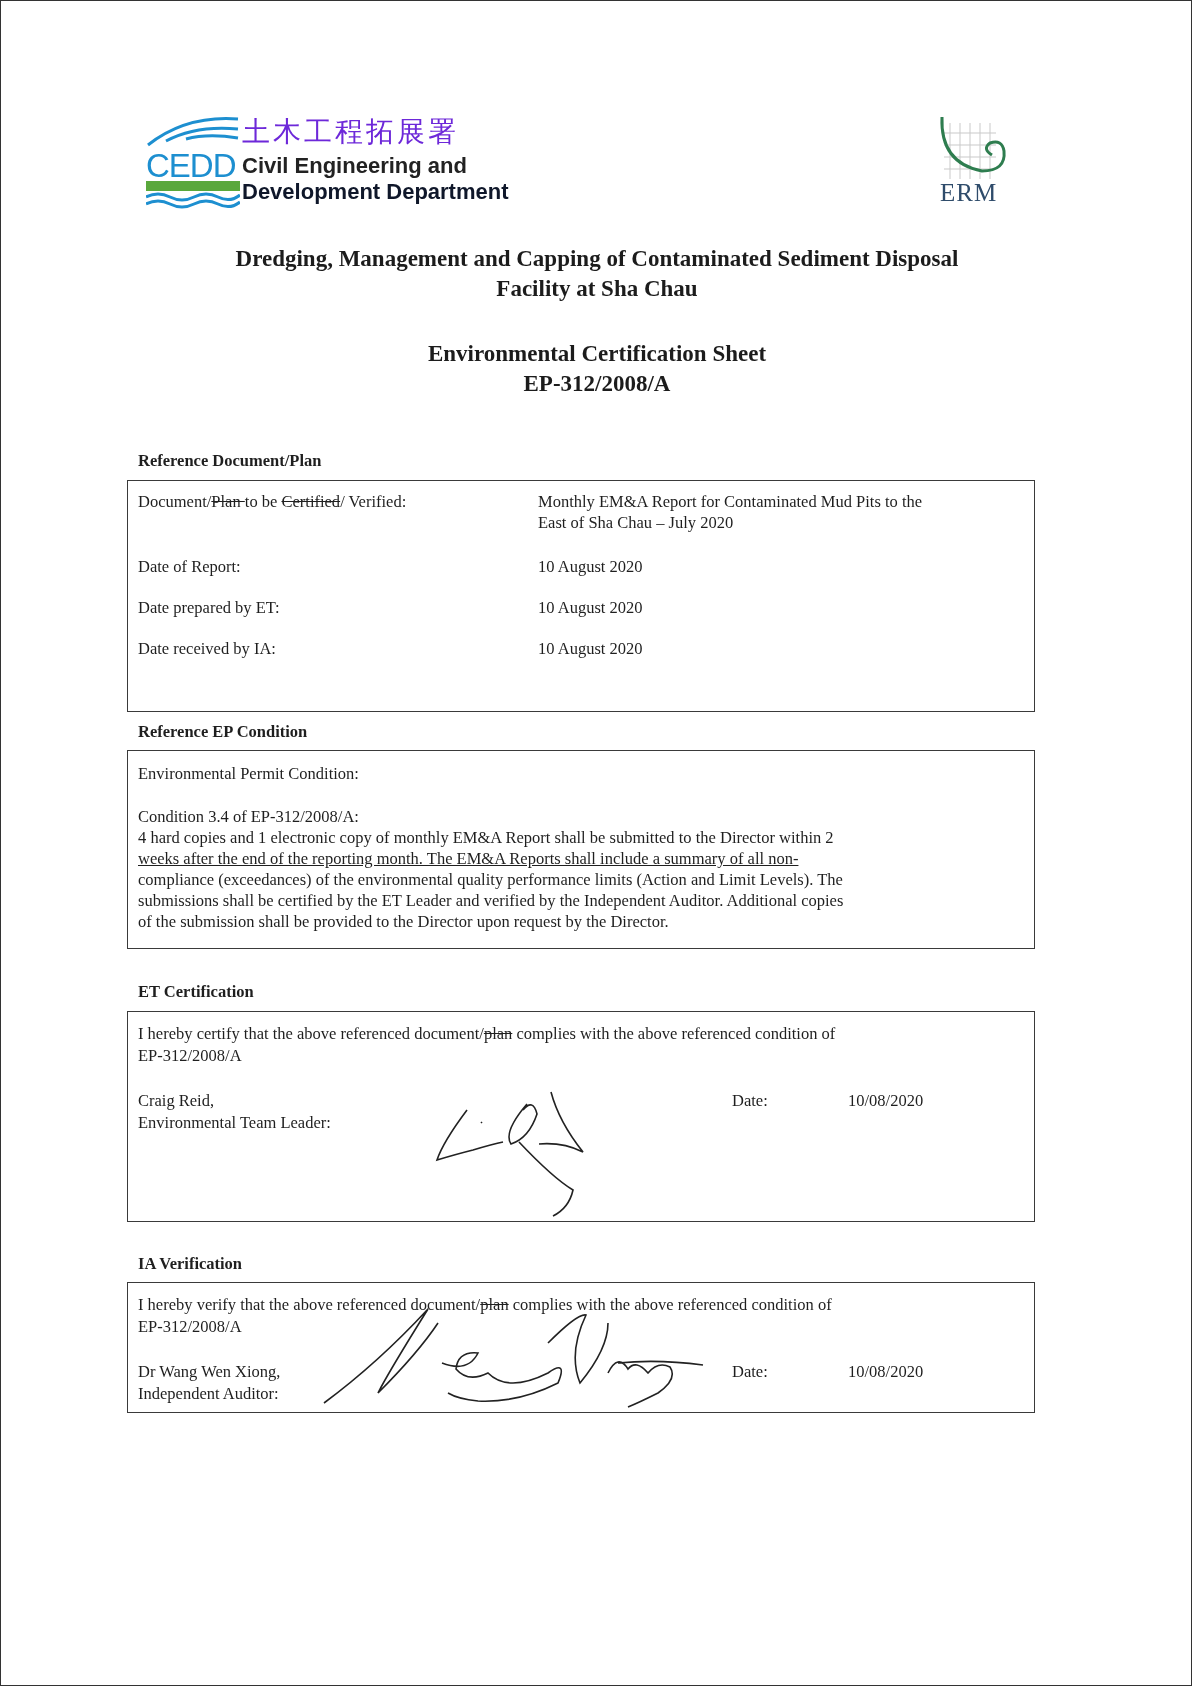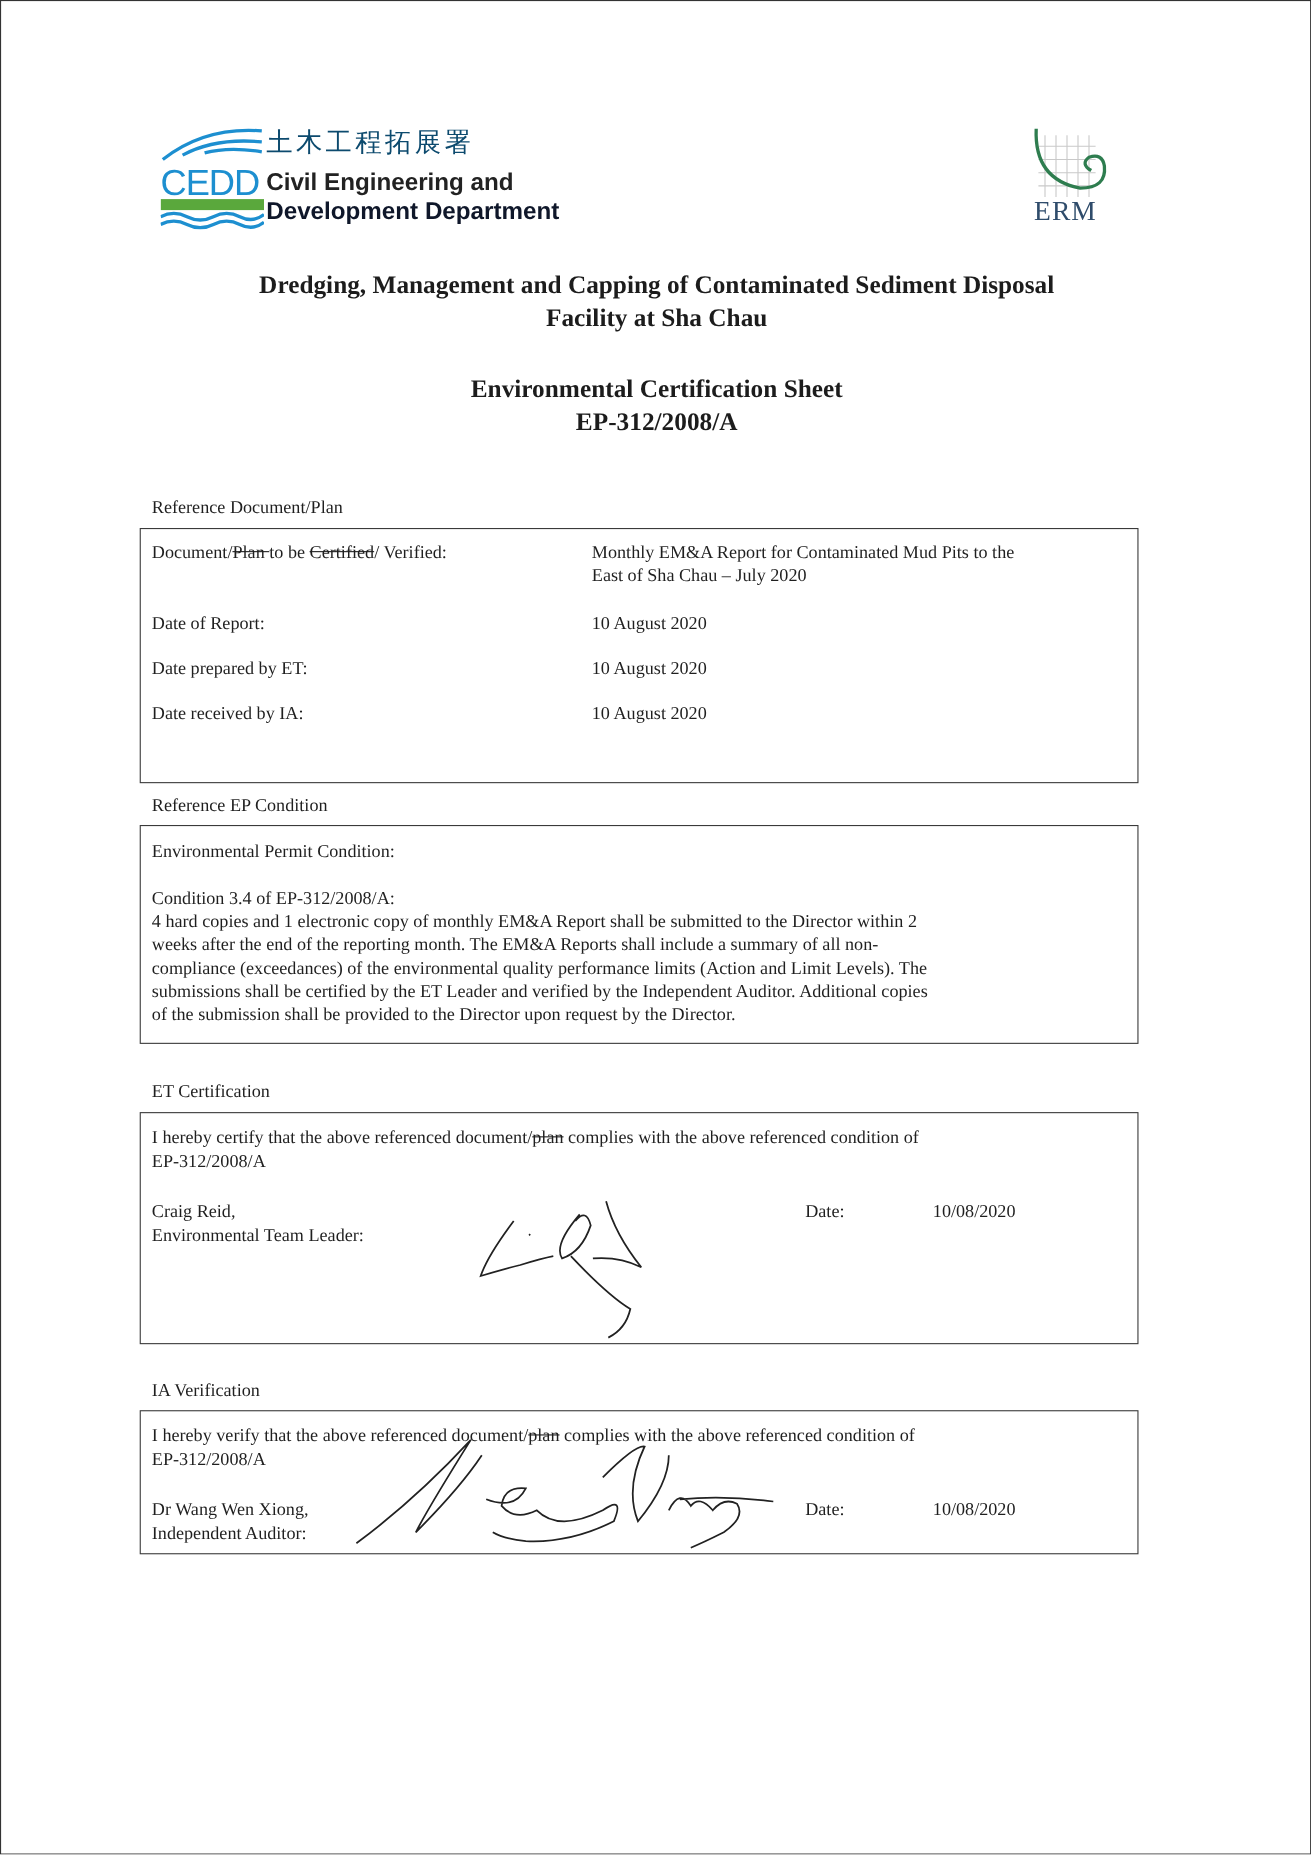--- a/index.html
+++ b/index.html
@@ -1,28 +1,28 @@
 <!DOCTYPE html>
 <html><head>
 <meta charset="utf-8">
 <style>
   html,body{margin:0;padding:0;background:#fff;}
   body{width:1192px;height:1686px;position:relative;font-family:"Liberation Serif","DejaVu Serif",serif;color:#1f1f1f;overflow:hidden;}
   .page{position:absolute;left:0;top:0;width:1190px;height:1684px;border:1px solid #333;}
   .logo-cedd{position:absolute;left:145px;top:110px;width:400px;height:100px;}
   .cedd-text{position:absolute;left:0;top:36px;font-family:"Liberation Sans","DejaVu Sans",sans-serif;font-size:33px;color:#1d8fd0;letter-spacing:-1px;}
-  .cedd-chinese{position:absolute;left:96px;top:2px;font-family:"DejaVu Sans",sans-serif;font-size:24px;color:#0c4a6e;letter-spacing:3px;}
+  .cedd-chinese{position:absolute;left:96px;top:2px;font-family:"DejaVu Sans",sans-serif;font-size:28px;color:#6d28d9;letter-spacing:3px;}
   .cedd-name1{position:absolute;left:96px;top:42px;font-family:"Liberation Sans","DejaVu Sans",sans-serif;font-weight:bold;font-size:22px;color:#222;}
   .cedd-name2{position:absolute;left:96px;top:68px;font-family:"Liberation Sans","DejaVu Sans",sans-serif;font-weight:bold;font-size:22px;color:#0f172a;}
   .cedd-swoosh{position:absolute;left:0;top:0;}
   .cedd-wave{position:absolute;left:0;top:70px;}
   .logo-erm{position:absolute;left:935px;top:112px;width:80px;height:95px;}
   .erm-text{position:absolute;left:4px;top:66px;font-family:"Liberation Serif",serif;font-size:25px;color:#2f4c6b;letter-spacing:1px;}
   .title{position:absolute;left:0;width:1192px;text-align:center;font-weight:bold;font-size:23px;color:#1c1c1c;}
-  .sec-head{position:absolute;left:137px;font-weight:normal;font-size:16.5px;}
+  .sec-head{position:absolute;left:137px;font-weight:bold;font-size:16.5px;}
   .box{position:absolute;left:126px;width:908px;border:1.5px solid #3a3a3a;box-sizing:border-box;}
   .txt{position:absolute;font-size:16.5px;line-height:21px;}
   .strike{text-decoration:line-through;}
   .sig{position:absolute;}
 </style>
 </head>
 <body>
 
 <div class="page">
 
@@ -81,21 +81,21 @@
     <div class="txt" style="left:410px;top:116px;">10 August 2020</div>
     <div class="txt" style="left:10px;top:157px;">Date received by IA:</div>
     <div class="txt" style="left:410px;top:157px;">10 August 2020</div>
   </div>
 
   <div class="sec-head" style="top:721px;">Reference EP Condition</div>
   <div class="box" style="top:749px;height:199px;">
     <div class="txt" style="left:10px;top:12px;">Environmental Permit Condition:</div>
     <div class="txt" style="left:10px;top:55px;">Condition 3.4 of EP-312/2008/A:</div>
     <div class="txt" style="left:10px;top:76px;">4 hard copies and 1 electronic copy of monthly EM&amp;A Report shall be submitted to the Director within 2</div>
-    <div class="txt" style="left:10px;top:97px;">weeks after the end of the reporting month. The EM&amp;A Reports shall include a summary of all non-</div>
+    <div class="txt" style="left:10px;top:97px;text-decoration:underline;">weeks after the end of the reporting month. The EM&amp;A Reports shall include a summary of all non-</div>
     <div class="txt" style="left:10px;top:118px;">compliance (exceedances) of the environmental quality performance limits (Action and Limit Levels). The</div>
     <div class="txt" style="left:10px;top:139px;">submissions shall be certified by the ET Leader and verified by the Independent Auditor. Additional copies</div>
     <div class="txt" style="left:10px;top:160px;">of the submission shall be provided to the Director upon request by the Director.</div>
   </div>
 
   <div class="sec-head" style="top:981px;">ET Certification</div>
   <div class="box" style="top:1010px;height:211px;">
     <div class="txt" style="left:10px;top:11px;text-align:right;">
       <span>I hereby certify that the above referenced document/</span><span class="strike">plan</span><span> complies with the above referenced condition of</span>
     </div>

